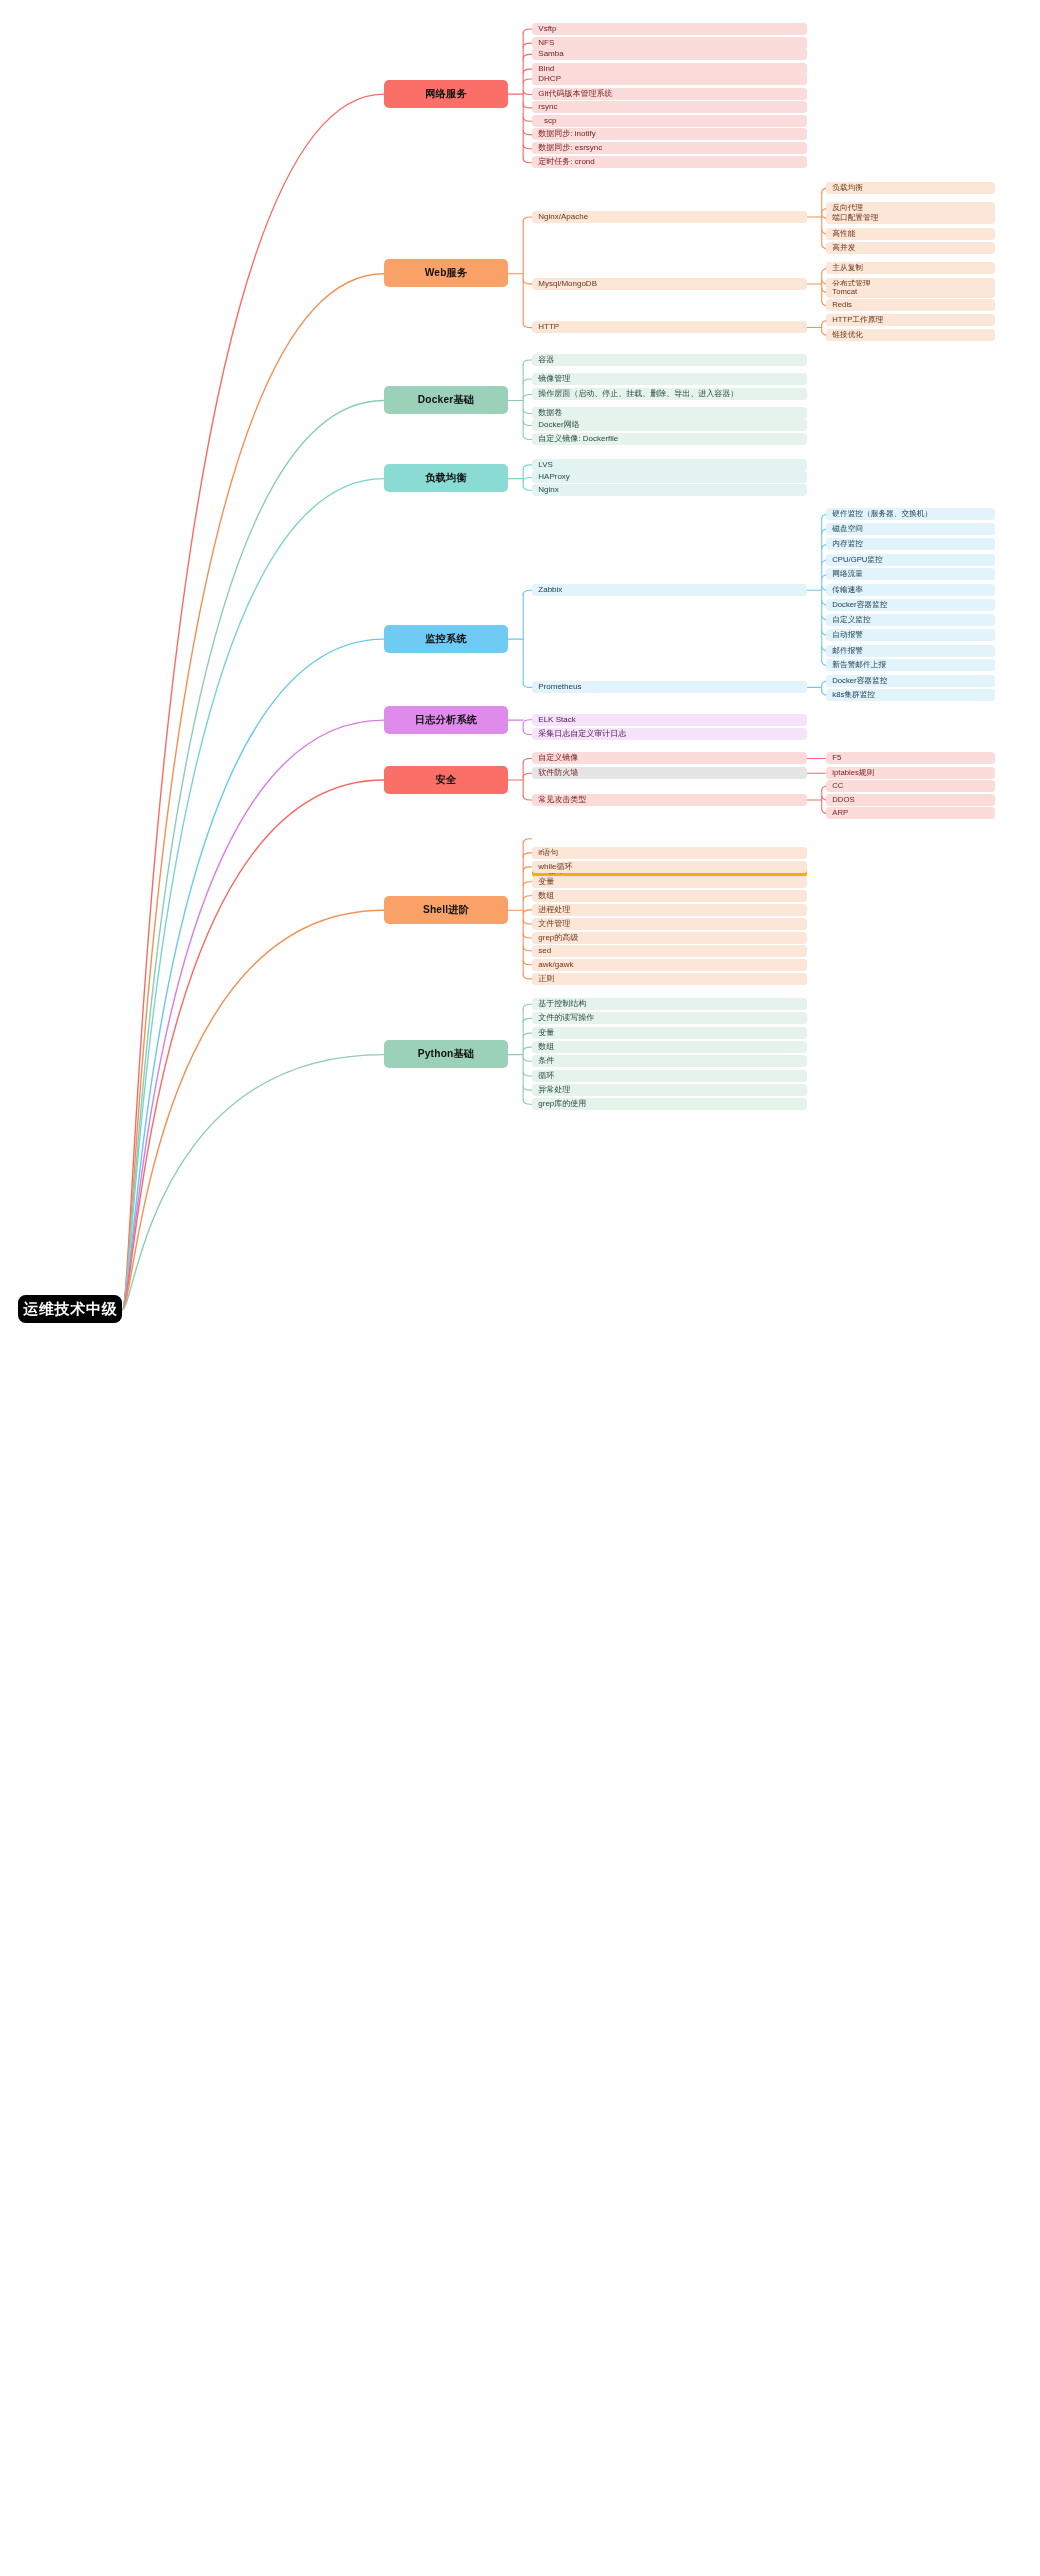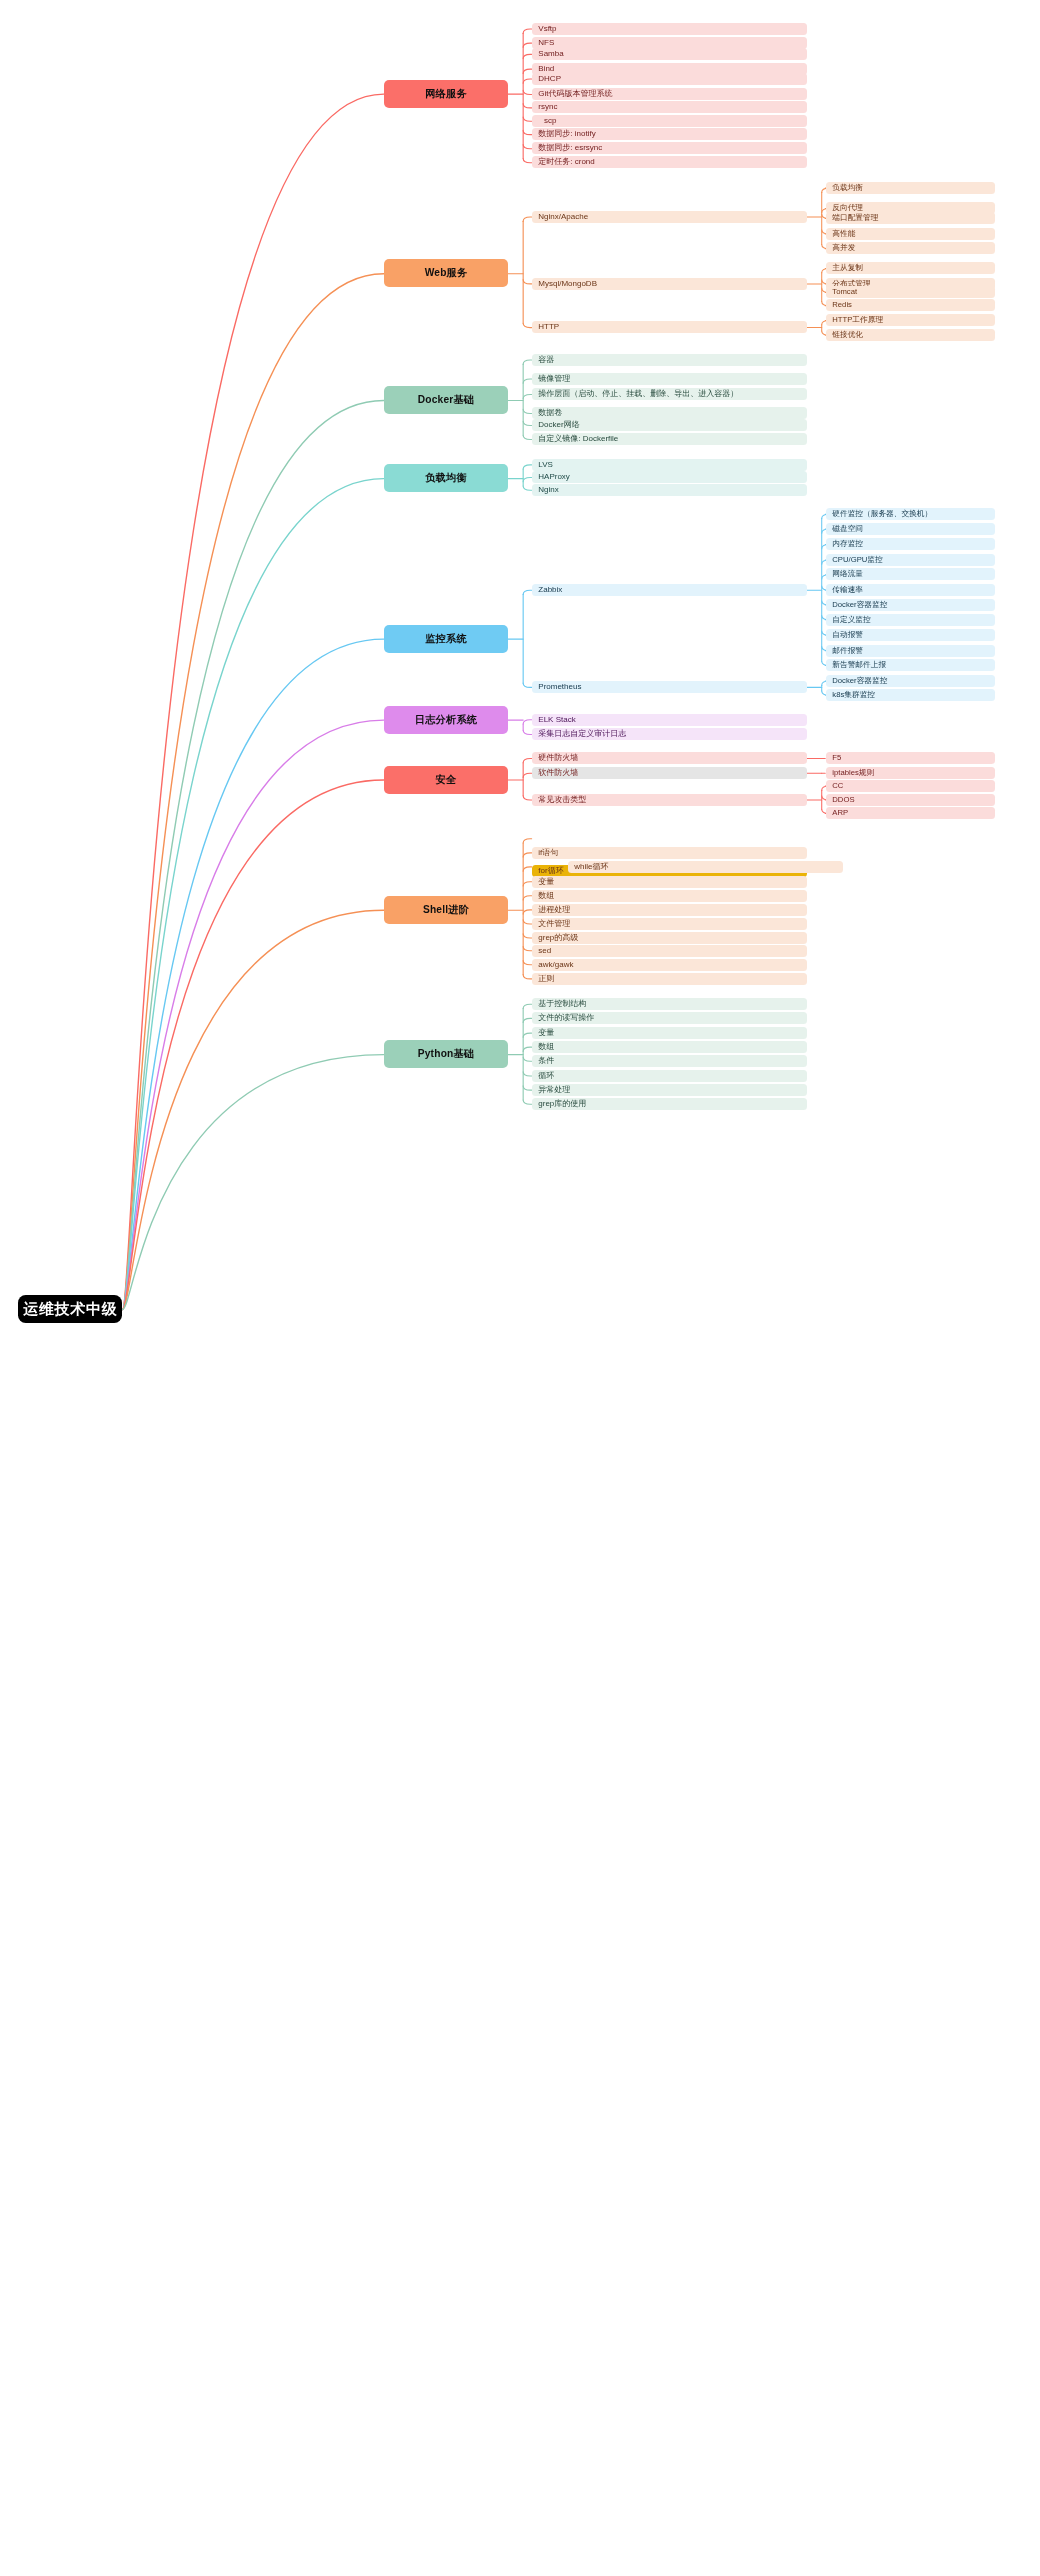--- a/index.html
+++ b/index.html
@@ -234,32 +234,32 @@
     <div class="node node-l3" style="left: 826px; top: 629px; width: 169px; height: 12px; background: rgb(226, 243, 252); color: rgb(21, 56, 76);">自动报警</div>
     <div class="node node-l3" style="left: 826px; top: 645px; width: 169px; height: 12px; background: rgb(226, 243, 252); color: rgb(21, 56, 76);">邮件报警</div>
     <div class="node node-l3" style="left: 826px; top: 659px; width: 169px; height: 12px; background: rgb(226, 243, 252); color: rgb(21, 56, 76);">新告警邮件上报</div>
     <div class="node node-l2" style="left: 532px; top: 681px; width: 275px; height: 12px; background: rgb(226, 243, 252); color: rgb(21, 56, 76);">Prometheus</div>
     <div class="node node-l3" style="left: 826px; top: 675px; width: 169px; height: 12px; background: rgb(226, 243, 252); color: rgb(21, 56, 76);">Docker容器监控</div>
     <div class="node node-l3" style="left: 826px; top: 689px; width: 169px; height: 12px; background: rgb(226, 243, 252); color: rgb(21, 56, 76);">k8s集群监控</div>
     <div class="node node-l1" style="left: 384px; top: 706px; width: 124px; height: 28px; background: rgb(222, 139, 236); color: rgb(16, 16, 16);">日志分析系统</div>
     <div class="node node-l2" style="left: 532px; top: 714px; width: 275px; height: 12px; background: rgb(245, 228, 249); color: rgb(74, 18, 86);">ELK Stack</div>
     <div class="node node-l2" style="left: 532px; top: 728px; width: 275px; height: 12px; background: rgb(245, 228, 249); color: rgb(74, 18, 86);">采集日志自定义审计日志</div>
     <div class="node node-l1" style="left: 384px; top: 766px; width: 124px; height: 28px; background: rgb(251, 111, 105); color: rgb(16, 16, 16);">安全</div>
-    <div class="node node-l2" style="left: 532px; top: 752px; width: 275px; height: 12px; background: rgb(251, 220, 219); color: rgb(112, 27, 27);">硬件防火墙</div>
+    <div class="node node-l2" style="left: 532px; top: 752px; width: 275px; height: 12px; background: rgb(251, 220, 219); color: rgb(112, 27, 27);">自定义镜像</div>
     <div class="node node-l3" style="left: 826px; top: 752px; width: 169px; height: 12px; background: rgb(251, 220, 219); color: rgb(112, 27, 27);">F5</div>
     <div class="node node-l2" style="left: 532px; top: 767px; width: 275px; height: 12px; background: #e5e5e5; color: rgb(112, 27, 27);">软件防火墙</div>
     <div class="node node-l3" style="left: 826px; top: 767px; width: 169px; height: 12px; background: rgb(251, 220, 219); color: rgb(112, 27, 27);">iptables规则</div>
     <div class="node node-l2" style="left: 532px; top: 794px; width: 275px; height: 12px; background: rgb(251, 220, 219); color: rgb(112, 27, 27);">常见攻击类型</div>
     <div class="node node-l3" style="left: 826px; top: 780px; width: 169px; height: 12px; background: rgb(251, 220, 219); color: rgb(112, 27, 27);">CC</div>
     <div class="node node-l3" style="left: 826px; top: 794px; width: 169px; height: 12px; background: rgb(251, 220, 219); color: rgb(112, 27, 27);">DDOS</div>
     <div class="node node-l3" style="left: 826px; top: 807px; width: 169px; height: 12px; background: rgb(251, 220, 219); color: rgb(112, 27, 27);">ARP</div>
     <div class="node node-l1" style="left: 384px; top: 896px; width: 124px; height: 28px; background: rgb(249, 161, 102); color: rgb(16, 16, 16);">Shell进阶</div>
     <div class="node node-l2" style="left: 532px; top: 833px; width: 275px; height: 12px; background: #eab308; color: rgb(107, 53, 23); margin-top: 32px;">for循环</div>
     <div class="node node-l2" style="left: 532px; top: 847px; width: 275px; height: 12px; background: rgb(251, 230, 216); color: rgb(107, 53, 23);">if语句</div>
-    <div class="node node-l2" style="left: 532px; top: 861px; width: 275px; height: 12px; background: rgb(251, 230, 216); color: rgb(107, 53, 23); margin-left: 36px;">while循环</div>
+    <div class="node node-l2" style="left: 532px; top: 861px; width: 275px; height: 12px; background: rgb(251, 230, 216); color: rgb(107, 53, 23);">while循环</div>
     <div class="node node-l2" style="left: 532px; top: 876px; width: 275px; height: 12px; background: rgb(251, 230, 216); color: rgb(107, 53, 23);">变量</div>
     <div class="node node-l2" style="left: 532px; top: 890px; width: 275px; height: 12px; background: rgb(251, 230, 216); color: rgb(107, 53, 23);">数组</div>
     <div class="node node-l2" style="left: 532px; top: 904px; width: 275px; height: 12px; background: rgb(251, 230, 216); color: rgb(107, 53, 23);">进程处理</div>
     <div class="node node-l2" style="left: 532px; top: 918px; width: 275px; height: 12px; background: rgb(251, 230, 216); color: rgb(107, 53, 23);">文件管理</div>
     <div class="node node-l2" style="left: 532px; top: 932px; width: 275px; height: 12px; background: rgb(251, 230, 216); color: rgb(107, 53, 23);">grep的高级</div>
     <div class="node node-l2" style="left: 532px; top: 945px; width: 275px; height: 12px; background: rgb(251, 230, 216); color: rgb(107, 53, 23);">sed</div>
     <div class="node node-l2" style="left: 532px; top: 959px; width: 275px; height: 12px; background: rgb(251, 230, 216); color: rgb(107, 53, 23);">awk/gawk</div>
     <div class="node node-l2" style="left: 532px; top: 973px; width: 275px; height: 12px; background: rgb(251, 230, 216); color: rgb(107, 53, 23);">正则</div>
     <div class="node node-l1" style="left: 384px; top: 1040px; width: 124px; height: 28px; background: rgb(155, 208, 185); color: rgb(16, 16, 16);">Python基础</div>
     <div class="node node-l2" style="left: 532px; top: 998px; width: 275px; height: 12px; background: rgb(230, 242, 236); color: rgb(38, 73, 60);">基于控制结构</div>

